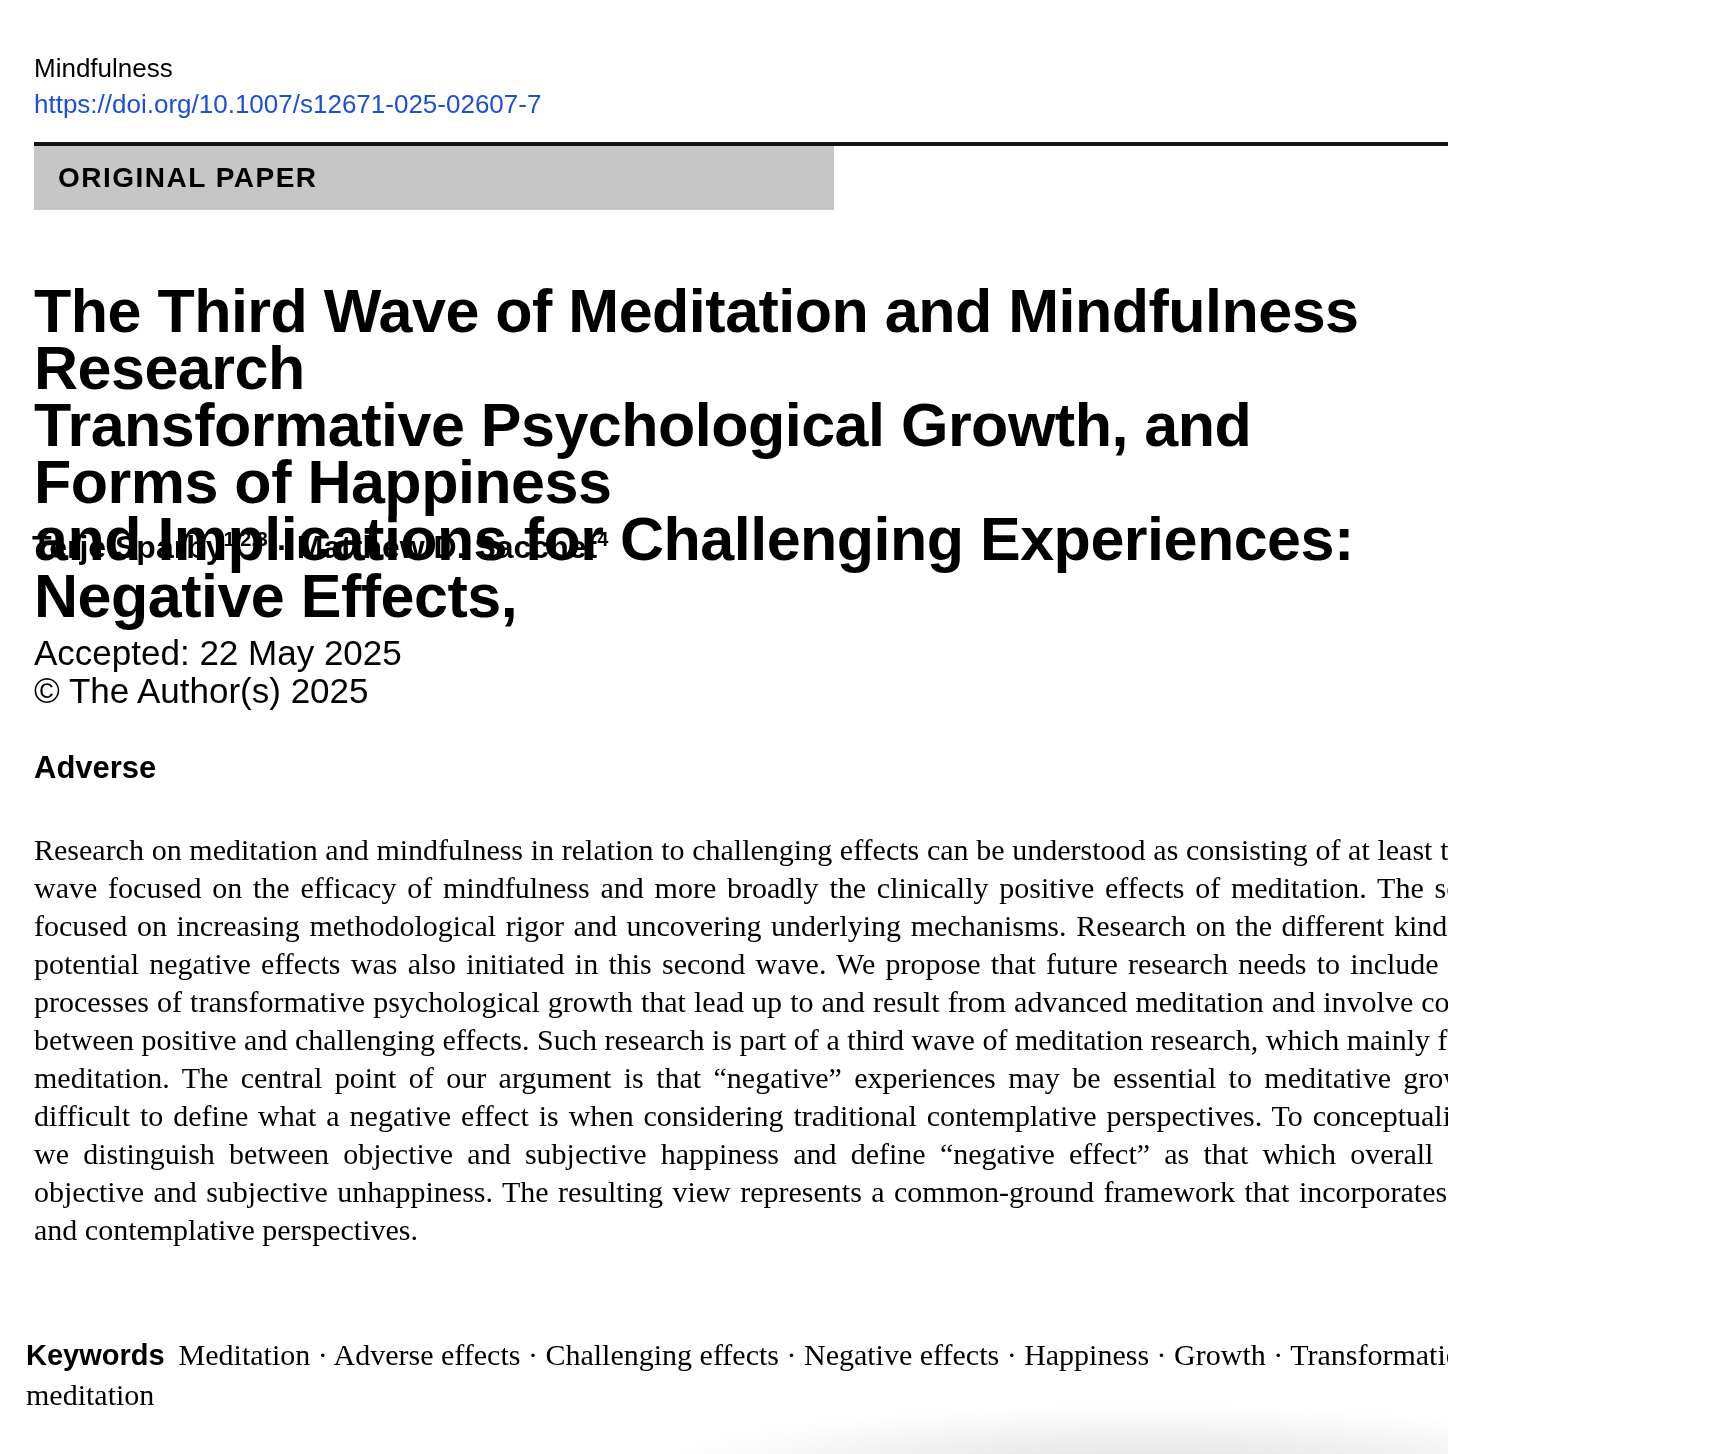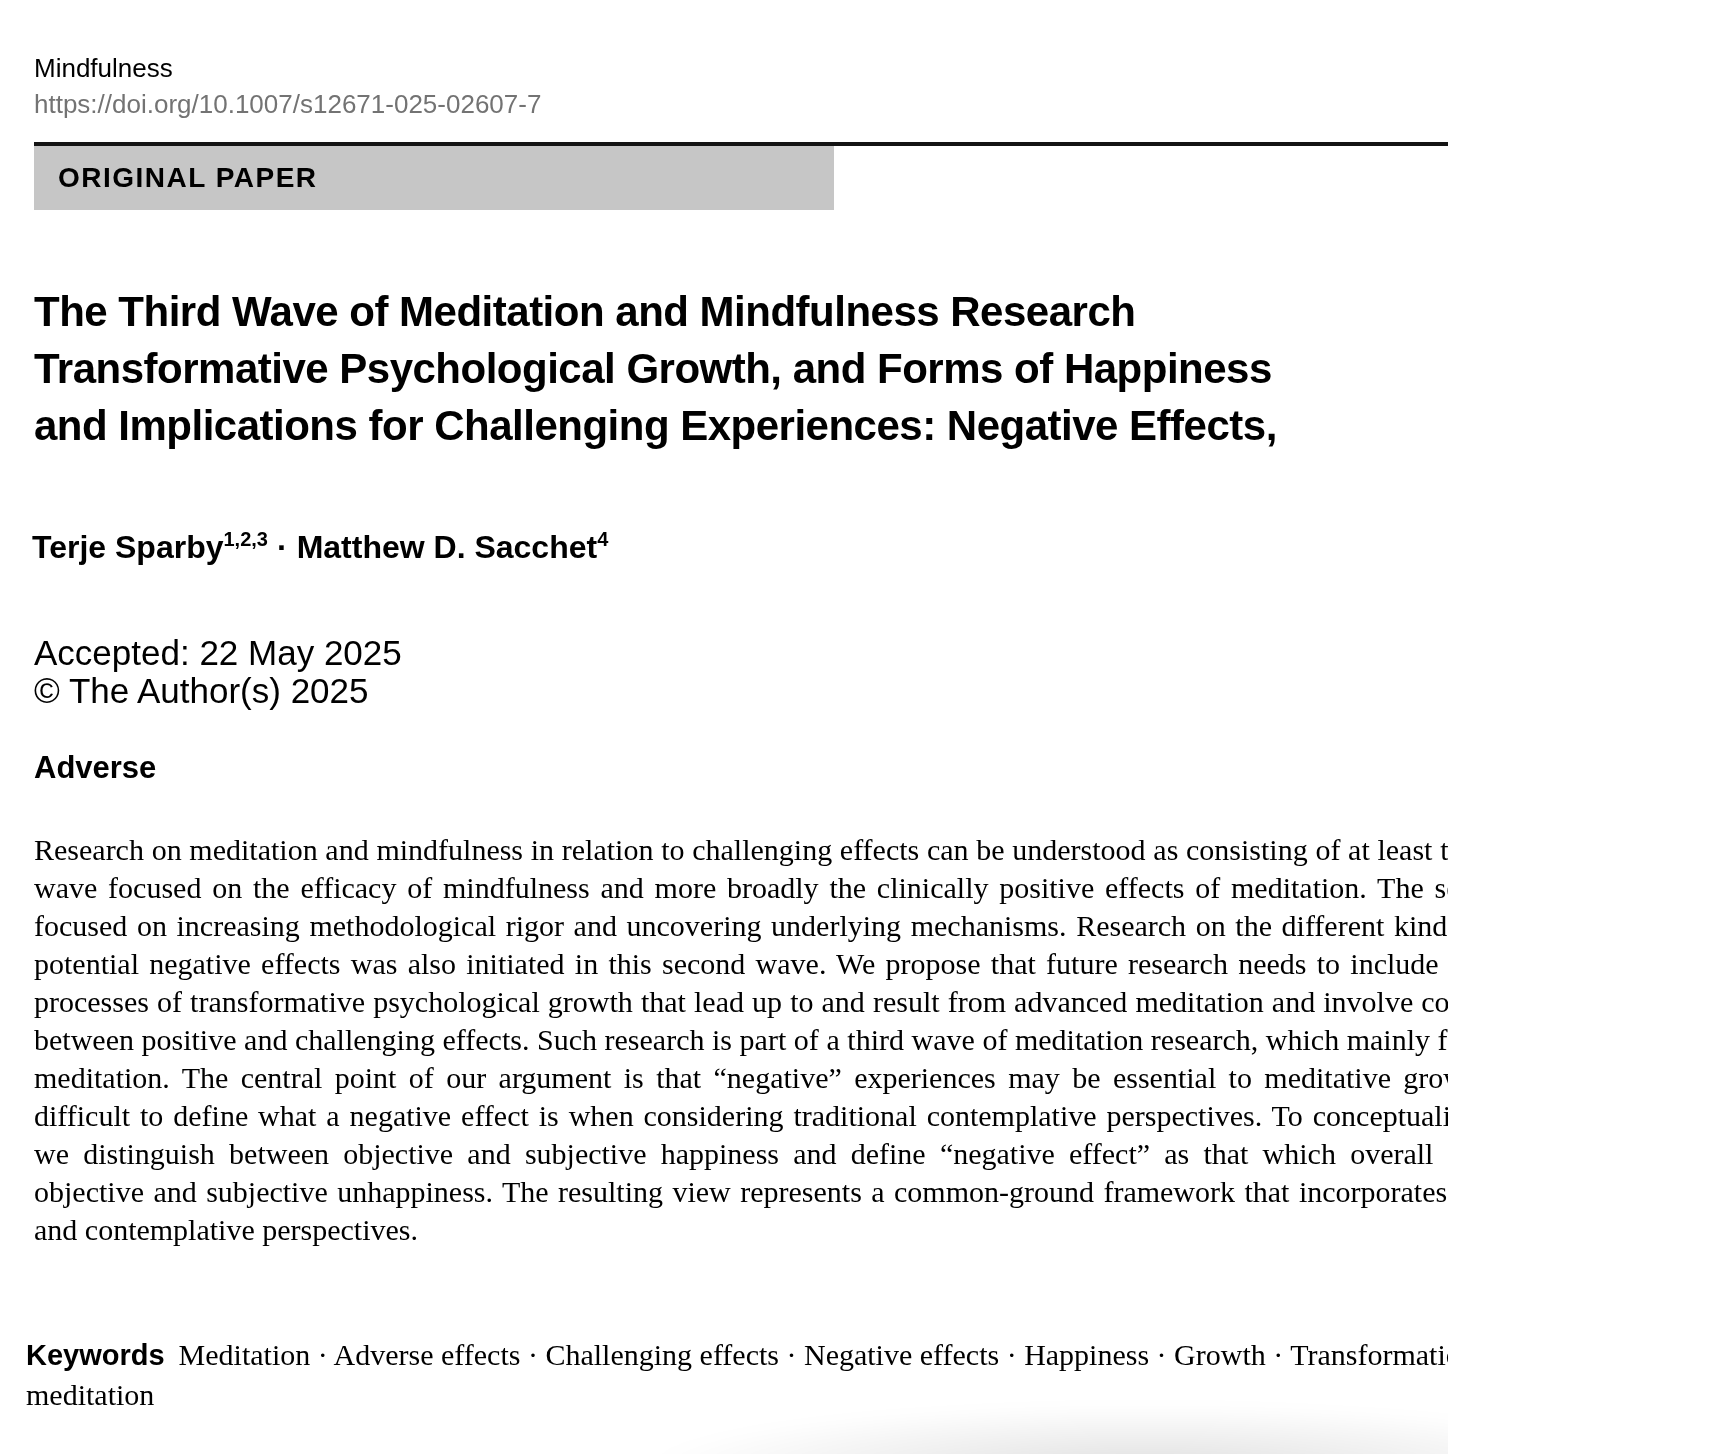--- a/index.html
+++ b/index.html
@@ -10,21 +10,21 @@
     background: #ffffff;
     overflow: hidden;
     font-family: "Liberation Sans", sans-serif;
     color: #000000;
     margin-top: 24px;
   }
 
   
   .masthead { position: absolute; left: 34px; top: 26px; font-size: 26px; line-height: 36px; }
   .journal-name { display: block; }
-  .doi-link { display: block; color: #737373; text-decoration: none; }
+  .doi-link { display: block; color: #1d4ed8; text-decoration: none; }
 
   
   .top-rule { position: absolute; left: 34px; top: 118px; width: 1652px; height: 4px; background: #141414; }
   .banner {
     position: absolute; left: 34px; top: 122px; width: 800px; height: 64px;
     background: #c6c6c6; display: flex; align-items: center;
   }
   .banner-label { font-weight: bold; font-size: 28px; letter-spacing: 1.5px; padding-left: 24px; }
 
   
@@ -33,21 +33,21 @@
     border-radius: 10px; border: 1px solid #c9c9c9;
     background: linear-gradient(#f7f7f7, #e2e2e2);
     display: flex; flex-direction: row; align-items: center;
     text-decoration: none; box-sizing: border-box; padding-top: 5px;
   }
   .badge-text { font-size: 17px; line-height: 19px; color: #6e6e6e; text-align: center; margin-top: 1px; }
 
   
   .article-title {
     position: absolute; left: 34px; top: 259px; margin: 0;
-    font-size: 42px; font-weight: bold; line-height: 57px; letter-spacing: -0.5px;
+    font-size: 61px; font-weight: bold; line-height: 57px; letter-spacing: -0.5px;
   }
   .title-line { display: block; }
 
   
   .authors { position: absolute; left: 32px; top: 505px; font-size: 32px; font-weight: bold; }
   .authors sup { font-size: 20px; line-height: 0; }
   .author-sep { padding: 0 9px; }
 
   
   .meta-block { position: absolute; left: 34px; top: 610px; font-size: 35px; line-height: 38px; }

